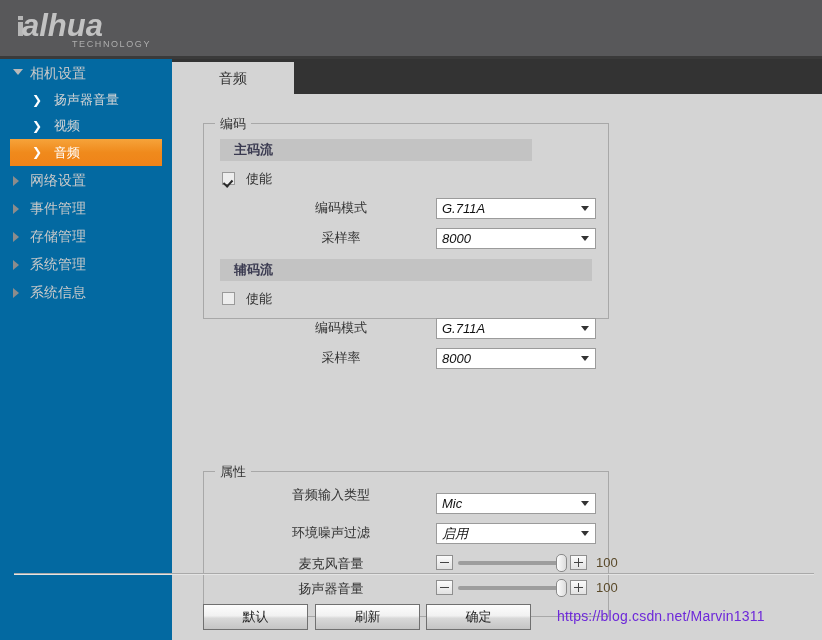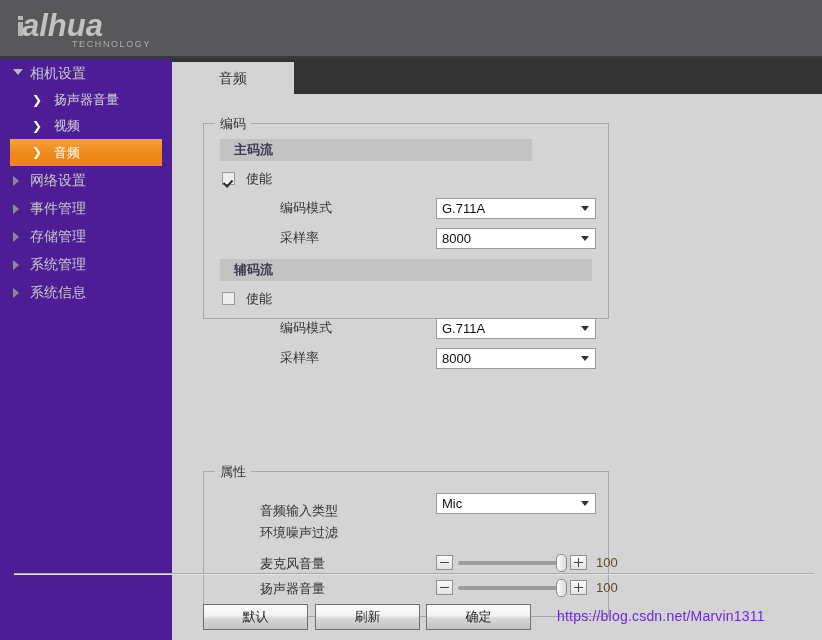--- a/index.html
+++ b/index.html
@@ -33,21 +33,21 @@
     left: 0; top: 56px;
     width: 822px; height: 3px;
     background: #3a3a3a;
   }
 
   
   #sidebar {
     position: absolute;
     left: 0; top: 59px;
     width: 172px; height: 581px;
-    background: #4c1d95;
+    background: #0369a1;
   }
   .nav-group-head {
     position: relative;
     height: 28px;
     line-height: 28px;
     color: #c9c9c9;
     font-size: 14px;
     padding-left: 30px;
     cursor: pointer;
     white-space: nowrap;
@@ -149,21 +149,21 @@
     font-weight: bold;
     color: #3a3a50;
     padding-left: 14px;
     box-sizing: border-box;
   }
 
   .row-label {
     position: absolute;
     font-size: 13px;
     color: #333333;
-    text-align: left;
+    text-align: center;
     white-space: nowrap;
     height: 20px;
     line-height: 20px;
   }
 
   
   .cb-wrap { position: absolute; }
   .cb-box {
     position: absolute;
     left: 0; top: 0;
@@ -191,20 +191,21 @@
   }
 
   
   .sel {
     position: absolute;
     height: 21px;
     background: #ffffff;
     border: 1px solid #9b9b9b;
     box-sizing: border-box;
     cursor: pointer;
+    font-style: italic;
   }
   .sel .sel-val {
     position: absolute;
     left: 5px; top: 0;
     line-height: 19px;
     font-size: 13px;
     color: #111111;
     white-space: nowrap;
   }
   .sel .sel-arrow {
@@ -400,27 +401,31 @@
       <div class="row-label" style="left:76px; top:224px; width:122px;">采样率</div>
       <div class="sel" style="left:232px; top:224px; width:160px;">
         <span class="sel-val">8000</span>
         <span class="sel-arrow"></span>
       </div>
     </div>
 
     <div class="fs" style="left:31px; top:377px; width:404px; height:144px;">
       <div class="fs-legend">属性</div>
 
-      <div class="row-label" style="left:56px; top:30px; width:142px;font-family:Liberation Mono, monospace;">音频输入类型</div>
+      <div class="row-label" style="left:56px; top:13px; width:142px;">音频输入类型</div>
       <div class="sel" style="left:232px; top:21px; width:160px;">
         <span class="sel-val">Mic</span>
         <span class="sel-arrow"></span>
       </div>
 
       <div class="row-label" style="left:56px; top:51px; width:142px;">环境噪声过滤</div>
+      <div class="sel" style="left:232px; top:51px; width:160px;">
+        <span class="sel-val">启用</span>
+        <span class="sel-arrow"></span>
+      </div>
 
       <div class="row-label" style="left:56px; top:82px; width:142px;">麦克风音量</div>
       <div class="slider-row" style="left:232px; top:81px; width:170px;">
         <span class="sq-btn" style="left:0;"></span>
         <span class="track" style="left:22px; width:104px;"></span>
         <span class="thumb" style="left:120px;"></span>
         <span class="sq-btn plus" style="left:134px;"></span>
         <span class="slider-val" style="left:160px;">100</span>
       </div>
 

